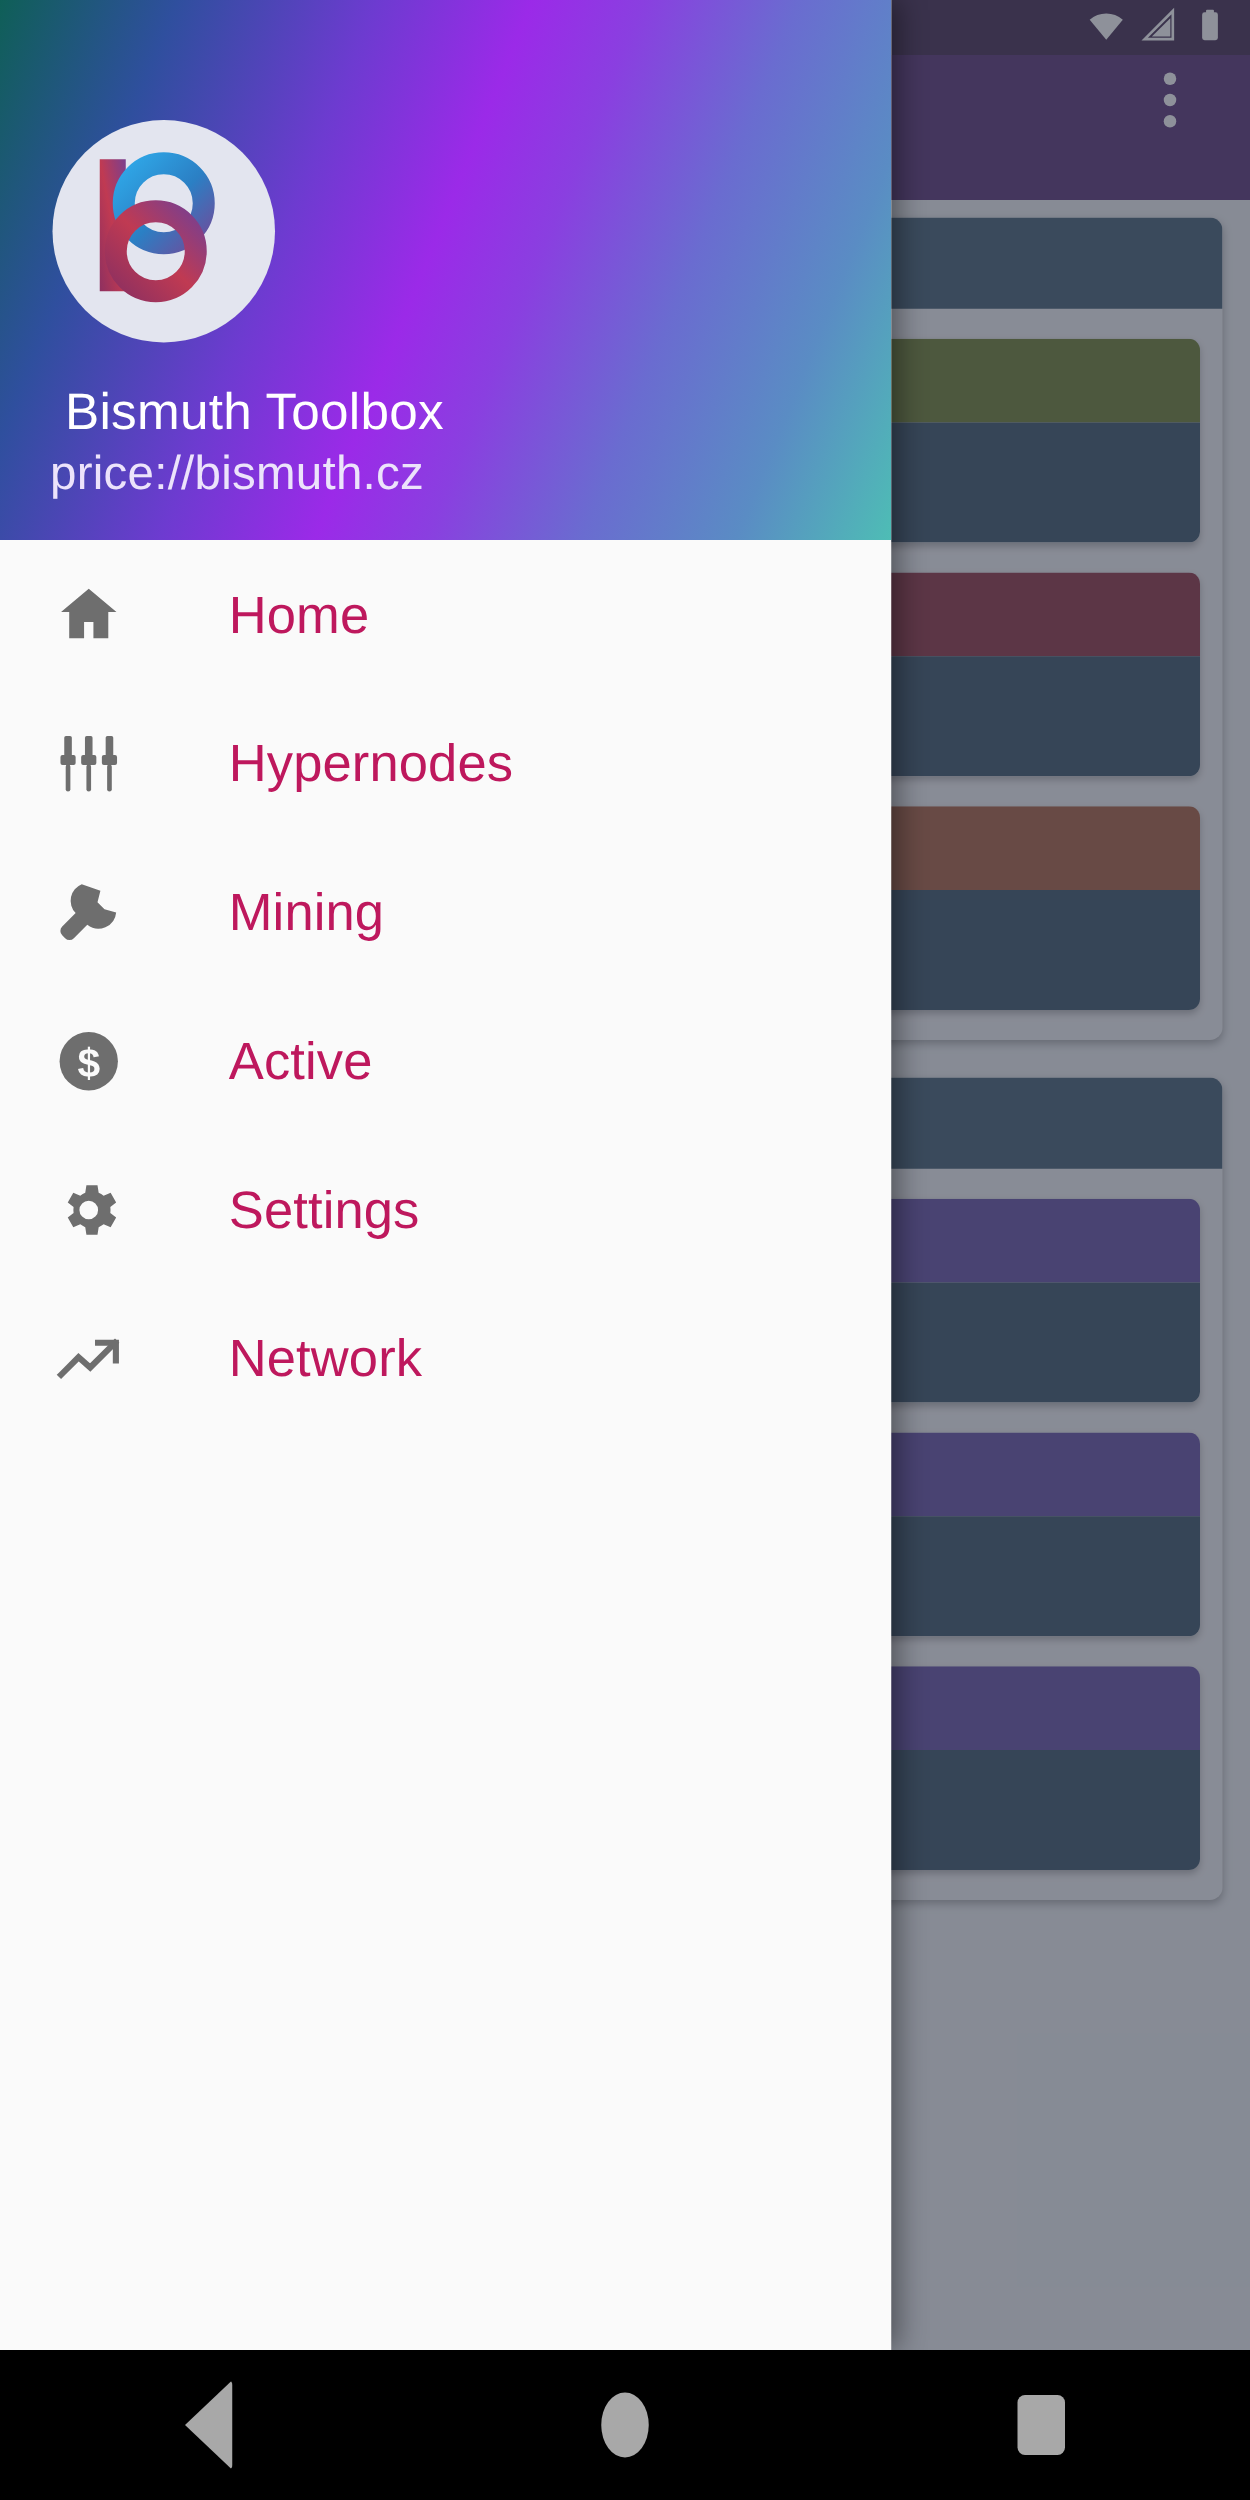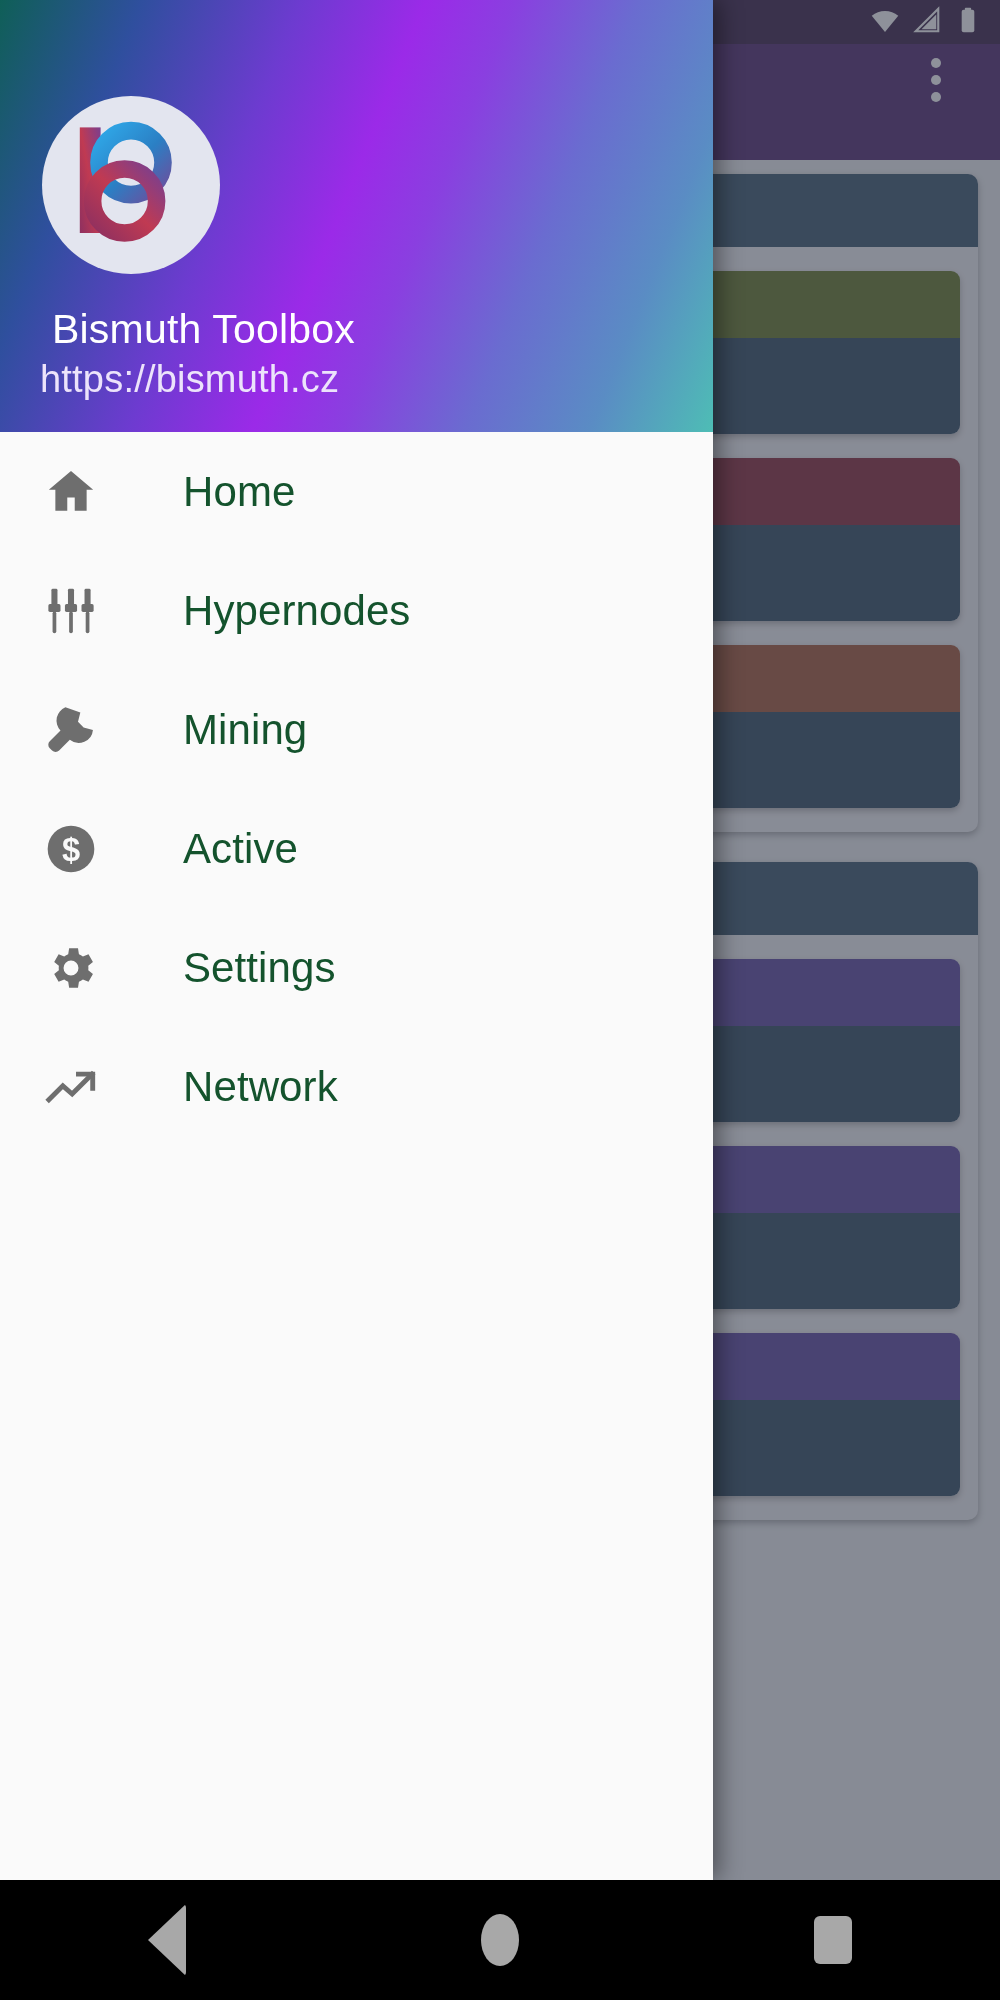--- a/index.html
+++ b/index.html
@@ -241,21 +241,21 @@
     width: 62px;
     height: 62px;
     display: flex;
     align-items: center;
     justify-content: center;
     flex: 0 0 62px;
   }
   .nav-label {
     margin-left: 81px;
     font-size: 42px;
-    color: #14532d;
+    color: #be185d;
     font-weight: 400;
     letter-spacing: .1px;
   }
 
   
   #system-nav {
     position: absolute;
     left: 0;
     bottom: 0;
     width: 1000px;
@@ -361,21 +361,21 @@
               <stop offset="100%" stop-color="#7b3f8e"></stop>
             </linearGradient>
           </defs>
           <rect x="18" y="14" width="13" height="66" fill="url(#gRed)"></rect>
           <circle cx="50" cy="36" r="20" fill="none" stroke="url(#gBlue)" stroke-width="11"></circle>
           <circle cx="46" cy="60" r="20" fill="none" stroke="url(#gRed)" stroke-width="11"></circle>
         </svg>
       </div>
 
       <div id="drawer-title">Bismuth Toolbox</div>
-      <div id="drawer-subtitle">https://bismuth.cz</div>
+      <div id="drawer-subtitle">price://bismuth.cz</div>
     </div>
 
     <div id="drawer-list">
 
       <div class="nav-item">
         <span class="nav-icon">
           <svg width="56" height="56" viewBox="0 0 24 24" fill="#6e6e6e">
             <path d="M12 3L2.5 11h2.8v9h5.1v-5.6h3.2V20h5.1v-9h2.8z"></path>
           </svg>
         </span>

